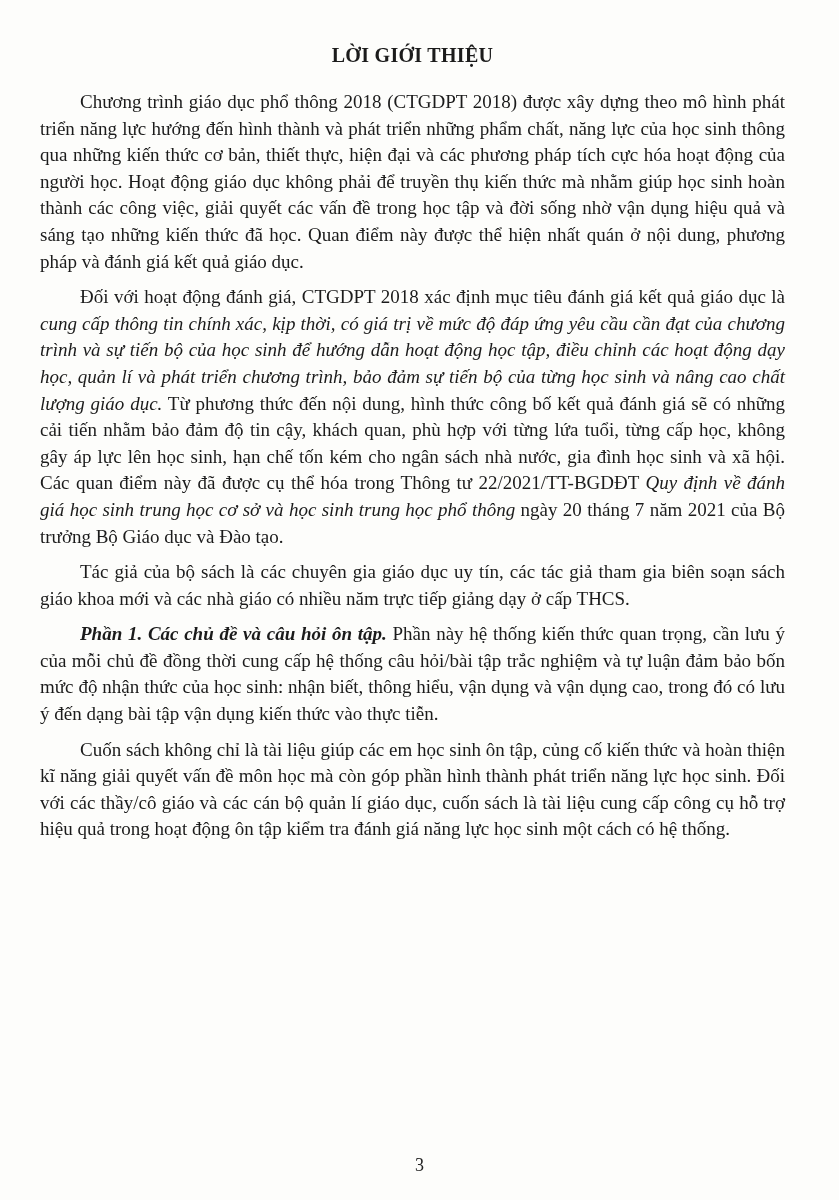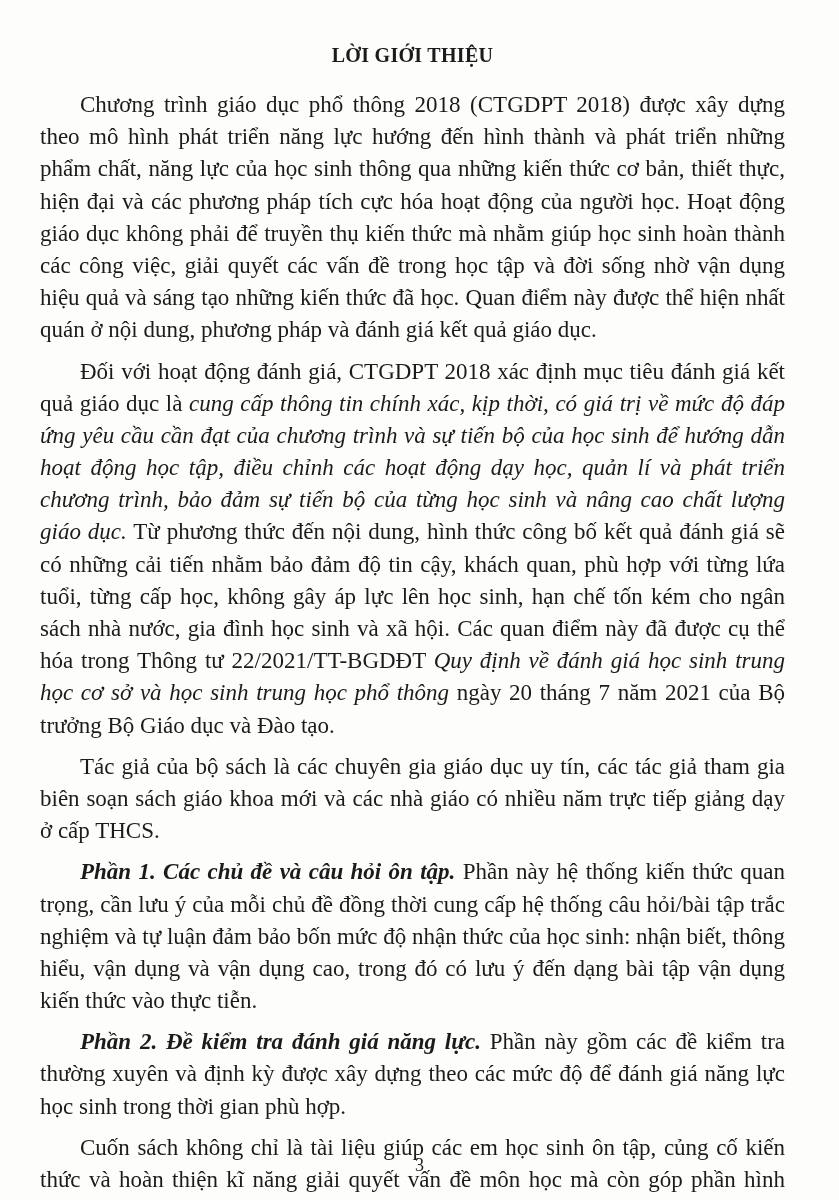--- a/index.html
+++ b/index.html
@@ -23,21 +23,21 @@
     text-align: center;
     font-size: 20px;
     font-weight: bold;
     margin: 0 0 22px 0;
     letter-spacing: 0.3px;
   }
   .para {
     margin: 0 0 9px 0;
     text-align: justify;
     text-indent: 40px;
-    font-size: 23px;
+    font-size: 19px;
     line-height: 1.4;
   }
   .i { font-style: italic; margin-top: 13px; }
   .bi { font-style: italic; font-weight: bold; }
   .page-number {
     position: absolute;
     left: 0;
     right: 0;
     bottom: 24px;
     text-align: center;
@@ -55,20 +55,19 @@
   <p class="para"><span>Chương trình giáo dục phổ thông 2018 (CTGDPT 2018) được xây dựng theo mô hình phát triển năng lực hướng đến hình thành và phát triển những phẩm chất, năng lực của học sinh thông qua những kiến thức cơ bản, thiết thực, hiện đại và các phương pháp tích cực hóa hoạt động của người học. Hoạt động giáo dục không phải để truyền thụ kiến thức mà nhằm giúp học sinh hoàn thành các công việc, giải quyết các vấn đề trong học tập và đời sống nhờ vận dụng hiệu quả và sáng tạo những kiến thức đã học. Quan điểm này được thể hiện nhất quán ở nội dung, phương pháp và đánh giá kết quả giáo dục.</span></p>
 
   <p class="para"><span>Đối với hoạt động đánh giá, CTGDPT 2018 xác định mục tiêu đánh giá kết quả giáo dục là </span><span class="i">cung cấp thông tin chính xác, kịp thời, có giá trị về mức độ đáp ứng yêu cầu cần đạt của chương trình và sự tiến bộ của học sinh để hướng dẫn hoạt động học tập, điều chỉnh các hoạt động dạy học, quản lí và phát triển chương trình, bảo đảm sự tiến bộ của từng học sinh và nâng cao chất lượng giáo dục.</span><span> Từ phương thức đến nội dung, hình thức công bố kết quả đánh giá sẽ có những cải tiến nhằm bảo đảm độ tin cậy, khách quan, phù hợp với từng lứa tuổi, từng cấp học, không gây áp lực lên học sinh, hạn chế tốn kém cho ngân sách nhà nước, gia đình học sinh và xã hội. Các quan điểm này đã được cụ thể hóa trong Thông tư 22/2021/TT-BGDĐT </span><span class="i">Quy định về đánh giá học sinh trung học cơ sở và học sinh trung học phổ thông</span><span> ngày 20 tháng 7 năm 2021 của Bộ trưởng Bộ Giáo dục và Đào tạo.</span></p>
 
 
   <p class="para"><span>Tác giả của bộ sách là các chuyên gia giáo dục uy tín, các tác giả tham gia biên soạn sách giáo khoa mới và các nhà giáo có nhiều năm trực tiếp giảng dạy ở cấp THCS.</span></p>
 
 
   <p class="para"><span class="bi">Phần 1. Các chủ đề và câu hỏi ôn tập.</span><span> Phần này hệ thống kiến thức quan trọng, cần lưu ý của mỗi chủ đề đồng thời cung cấp hệ thống câu hỏi/bài tập trắc nghiệm và tự luận đảm bảo bốn mức độ nhận thức của học sinh: nhận biết, thông hiểu, vận dụng và vận dụng cao, trong đó có lưu ý đến dạng bài tập vận dụng kiến thức vào thực tiễn.</span></p>
 
-  <p class="para"><span class="bi">Phần 2. Đề kiểm tra đánh giá năng lực.</span><span> Phần này gồm các đề kiểm tra thường xuyên và định kỳ được xây dựng theo các mức độ để đánh giá năng lực học sinh trong thời gian phù hợp.</span></p>
 
 
   <p class="para"><span>Cuốn sách không chỉ là tài liệu giúp các em học sinh ôn tập, củng cố kiến thức và hoàn thiện kĩ năng giải quyết vấn đề môn học mà còn góp phần hình thành phát triển năng lực học sinh. Đối với các thầy/cô giáo và các cán bộ quản lí giáo dục, cuốn sách là tài liệu cung cấp công cụ hỗ trợ hiệu quả trong hoạt động ôn tập kiểm tra đánh giá năng lực học sinh một cách có hệ thống.</span></p>
 
   <div class="page-number">3</div>
 
 </div>
 
 </body></html>

